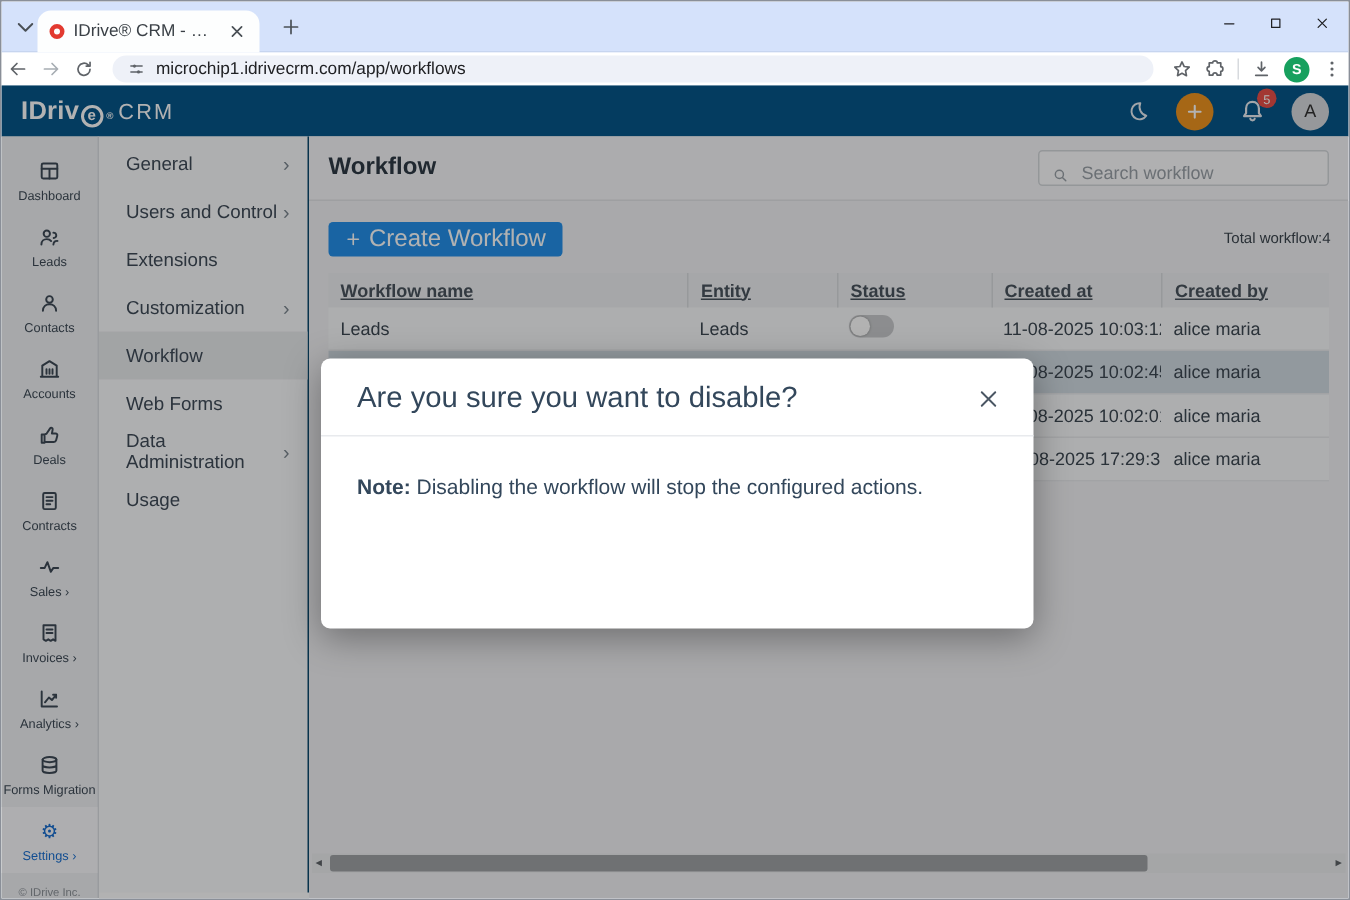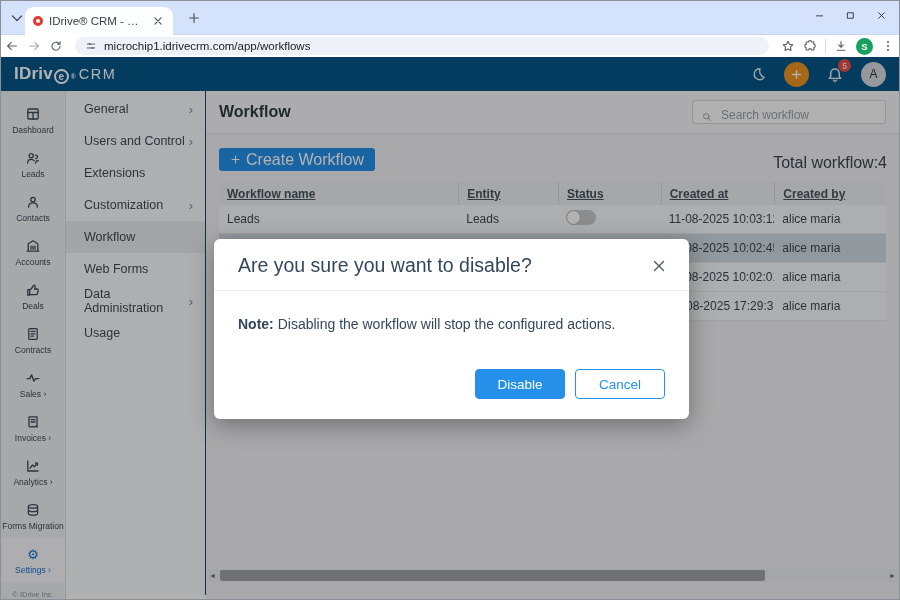--- a/index.html
+++ b/index.html
@@ -59,21 +59,21 @@
   .content{position:absolute;top:90px;left:205px;right:0;bottom:0;background:#f2f3f5;}
   .content-header{position:absolute;top:0;left:0;right:0;height:43px;background:#f6f7f9;border-bottom:1px solid #e2e4e7;display:flex;align-items:center;padding:0 13px;}
   .page-title{font-size:16px;font-weight:bold;color:#2f3a45;}
   .searchbox{margin-left:auto;width:194px;height:24px;background:#fdfdfe;border:1px solid #d5d8dc;border-radius:3px;display:flex;align-items:flex-end;gap:6px;padding:0 8px;}
   .searchbox .ic{width:12px;height:12px;color:#9aa1a8;flex:0 0 auto;}
   .searchbox input{border:none;outline:none;background:transparent;font-size:12px;color:#333;width:100%;font-family:"Liberation Sans",sans-serif;}
   .searchbox input::placeholder{color:#9aa1a8;}
 
   .create-btn{position:absolute;top:57px;left:13px;height:23px;background:var(--accent);color:#fff;border:none;border-radius:3px;font-size:16px;display:flex;align-items:center;gap:5px;padding:0 11px;cursor:pointer;font-family:"Liberation Sans",sans-serif;}
   .create-btn .ic{width:11px;height:11px;stroke-width:1.6;}
-  .total{position:absolute;top:63px;right:12px;font-size:16px;color:#3c454e;}
+  .total{position:absolute;top:63px;right:12px;font-size:10px;color:#3c454e;}
 
   .table{position:absolute;top:91px;left:13px;right:13px;}
   .thead{display:flex;height:23px;background:#eef0f2;align-items:center;font-size:12px;font-weight:bold;color:#4a545e;}
   .thead .cell{border-left:1px solid #d8dbde;height:100%;display:flex;align-items:center;text-decoration:underline;}
   .thead .cell:first-child{border-left:none;}
   .trow{display:flex;height:29px;align-items:center;font-size:12px;color:#3d4852;border-bottom:1px solid #e8eaec;background:#f8f9fb;cursor:pointer;}
   .trow.hl{background:#d2dbe3;}
   .cell{padding-left:8px;overflow:hidden;white-space:nowrap;}
   .c0{width:240px;}.c1{width:100px;}.c2{width:103px;}.c3{width:114px;}.c4{width:112px;}
   .toggle{position:relative;display:inline-block;width:30px;height:15px;border-radius:8px;background:#c9cbcd;}
@@ -374,19 +374,15 @@
   <div class="modal">
     <div class="modal-header">
       <span class="modal-title">Are you sure you want to disable?</span>
       <svg class="ic modal-close" viewBox="0 0 16 16">
           <path d="M3.5 3.5l9 9M12.5 3.5l-9 9"></path>
         </svg>
     </div>
     <div class="modal-body">
       <b>Note:</b><span> Disabling the workflow will stop the configured actions.</span>
     </div>
-    <div class="modal-footer">
-      <button class="btn btn-primary">Disable</button>
-      <button class="btn btn-outline">Cancel</button>
-    </div>
   </div>
 
 </div>
 
 </body></html>

